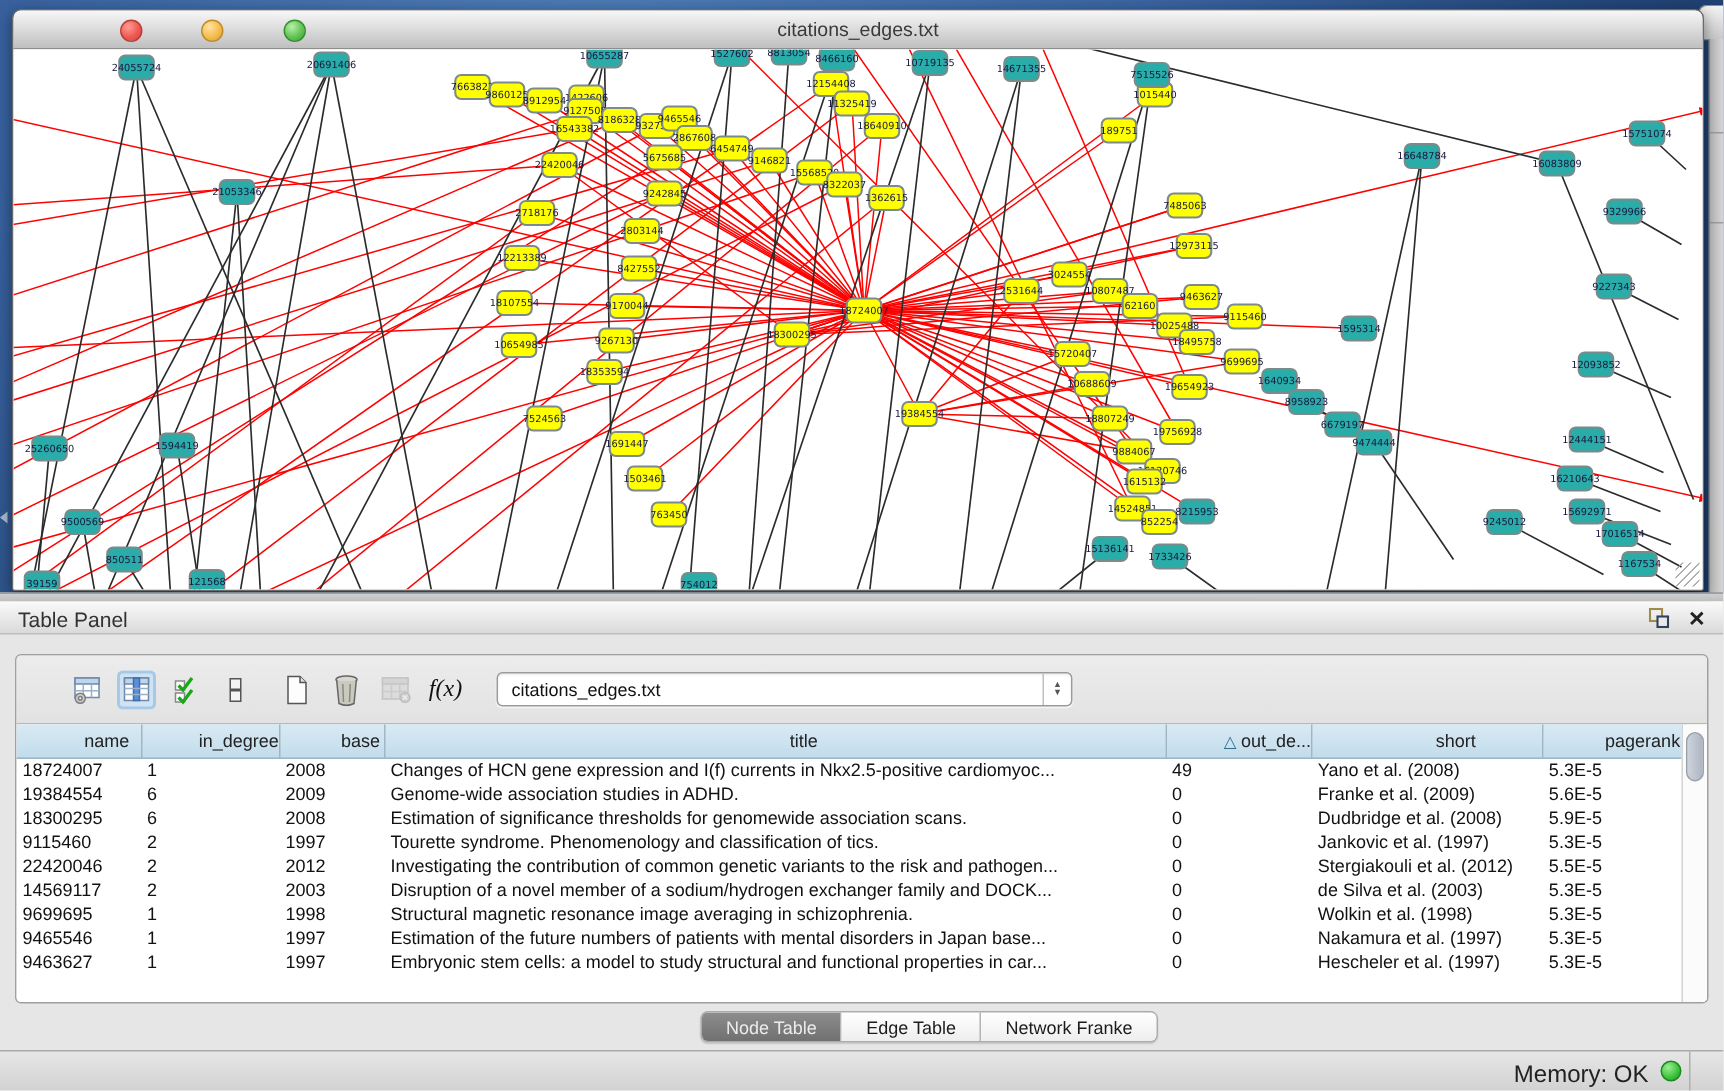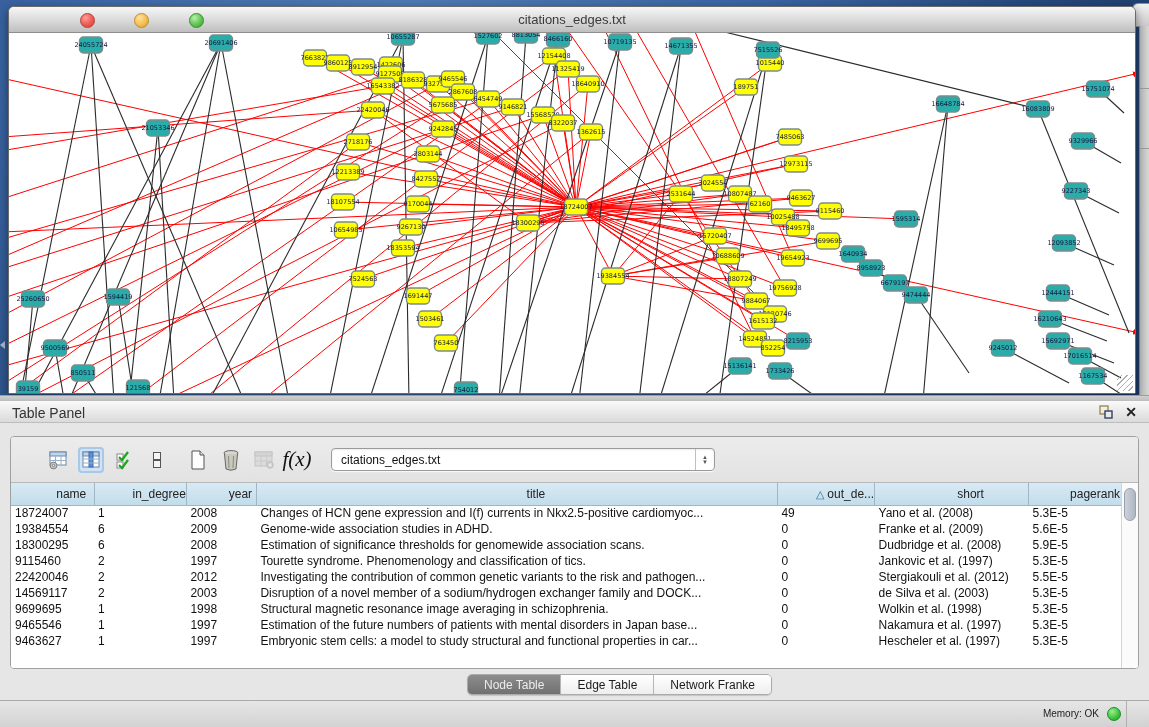--- a/index.html
+++ b/index.html
@@ -50,21 +50,21 @@
 
   .panel-container { position:absolute; left:10px; top:35px; width:1129px; height:233px;
     border:1px solid #a0a0a0; border-radius:4px; background:#fff; overflow:hidden; }
   .toolbar { height:46px; background:linear-gradient(#ececec,#e2e2e2); border-bottom:1px solid #b8b8b8;
     display:flex; align-items:center; padding-left:34px; }
   .tb-btn { width:26px; height:26px; margin-right:7px; display:flex; align-items:center; justify-content:center;
     border-radius:4px; cursor:pointer; }
   .tb-btn.active { background:#cfe3f5; box-shadow:0 0 0 2px #a8c8e8 inset; }
   .tb-btn.disabled { opacity:.45; cursor:default; }
   .tb-gap { width:8px; }
-  .fx { font-family:"Liberation Serif", serif; font-style:italic; font-size:21px; color:#111; }
+  .fx { font-family:"Liberation Serif", serif; font-style:italic; font-size:16px; color:#111; }
   .combo { position:relative; margin-left:14px; width:384px; height:23px; background:#fff;
     border:1px solid #9a9a9a; border-radius:4px; font-size:12px; color:#111;
     display:flex; align-items:center; padding-left:9px; cursor:pointer;
     box-shadow:0 1px 1px rgba(255,255,255,.8), inset 0 1px 2px rgba(0,0,0,.08); }
   .combo .stepper { position:absolute; right:0; top:0; width:19px; height:100%;
     border-left:1px solid #c0c0c0; display:flex; flex-direction:column; align-items:center; justify-content:center; }
   .combo .stepper span { font-size:6px; line-height:5px; color:#555; }
 
   
   .grid-wrap { position:relative; height:186px; background:#fff; }
@@ -86,21 +86,21 @@
     box-shadow:0 1px 1px rgba(0,0,0,.15); }
   .seg button { border:none; outline:none; font-size:12px; padding:0 16px; cursor:pointer;
     background:linear-gradient(#ffffff,#eeeeee); color:#1c1c1c; border-right:1px solid #b5b5b5;
     font-family:"Liberation Sans", sans-serif; }
   .seg button:last-child { border-right:none; }
   .seg button.selected { background:linear-gradient(#8d8d8d,#707070); color:#ececec; }
 
   
   .statusbar { position:absolute; left:0; top:700px; width:1149px; height:27px;
     background:linear-gradient(#e6e6e6,#d2d2d2); border-top:1px solid #aaa; }
-  .mem-label { position:absolute; right:50px; top:7px; font-size:10px; color:#222; }
+  .mem-label { position:absolute; right:50px; top:7px; font-size:16px; color:#222; }
   .mem-dot { position:absolute; right:28px; top:6px; width:14px; height:14px; border-radius:50%;
     background:radial-gradient(circle at 35% 30%, #9bef8f, #3cc13c 60%, #249a24); border:1px solid #1f8a1f; }
   .status-divider { position:absolute; right:22px; top:0; width:1px; height:27px; background:#b0b0b0; }
 </style>
 </head>
 <body>
 
 <div class="app">
 
   <div class="desktop">
@@ -766,21 +766,21 @@
               <col class="c-year">
               <col class="c-title">
             <col class="c-out">
               <col class="c-short">
               <col class="c-page">
           </colgroup>
           <thead>
               <tr id="table-head-row">
                 <th>name</th>
                 <th>in_degree</th>
-                <th>year</th>
+                <th>base</th>
                 <th>title</th>
                 <th><span class="sort-glyph">△</span>out_de...</th>
                 <th>short</th>
                 <th>pagerank</th>
               </tr>
             </thead>
           <tbody id="table-body">
               <tr>
                 <td>18724007</td>
                 <td>1</td>

